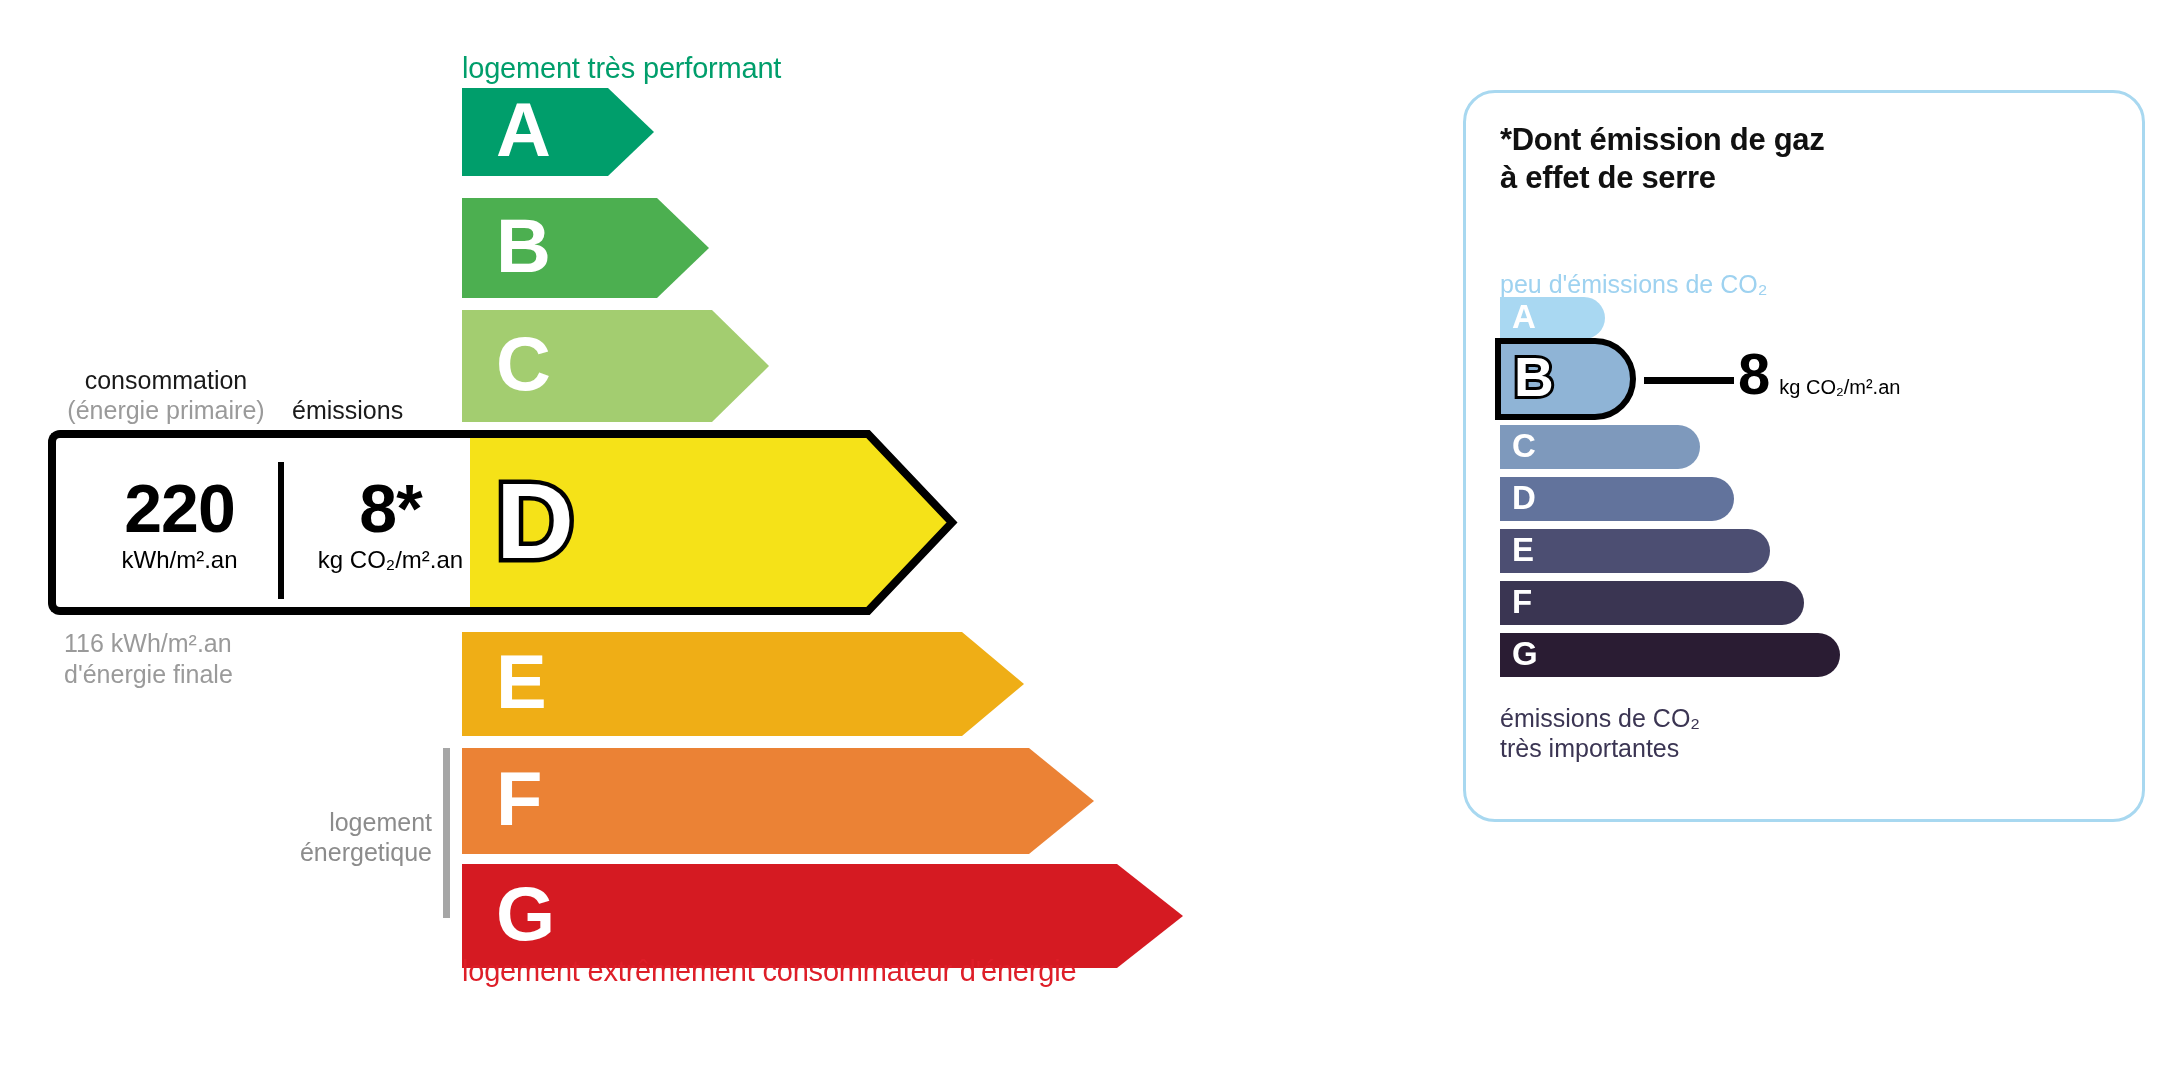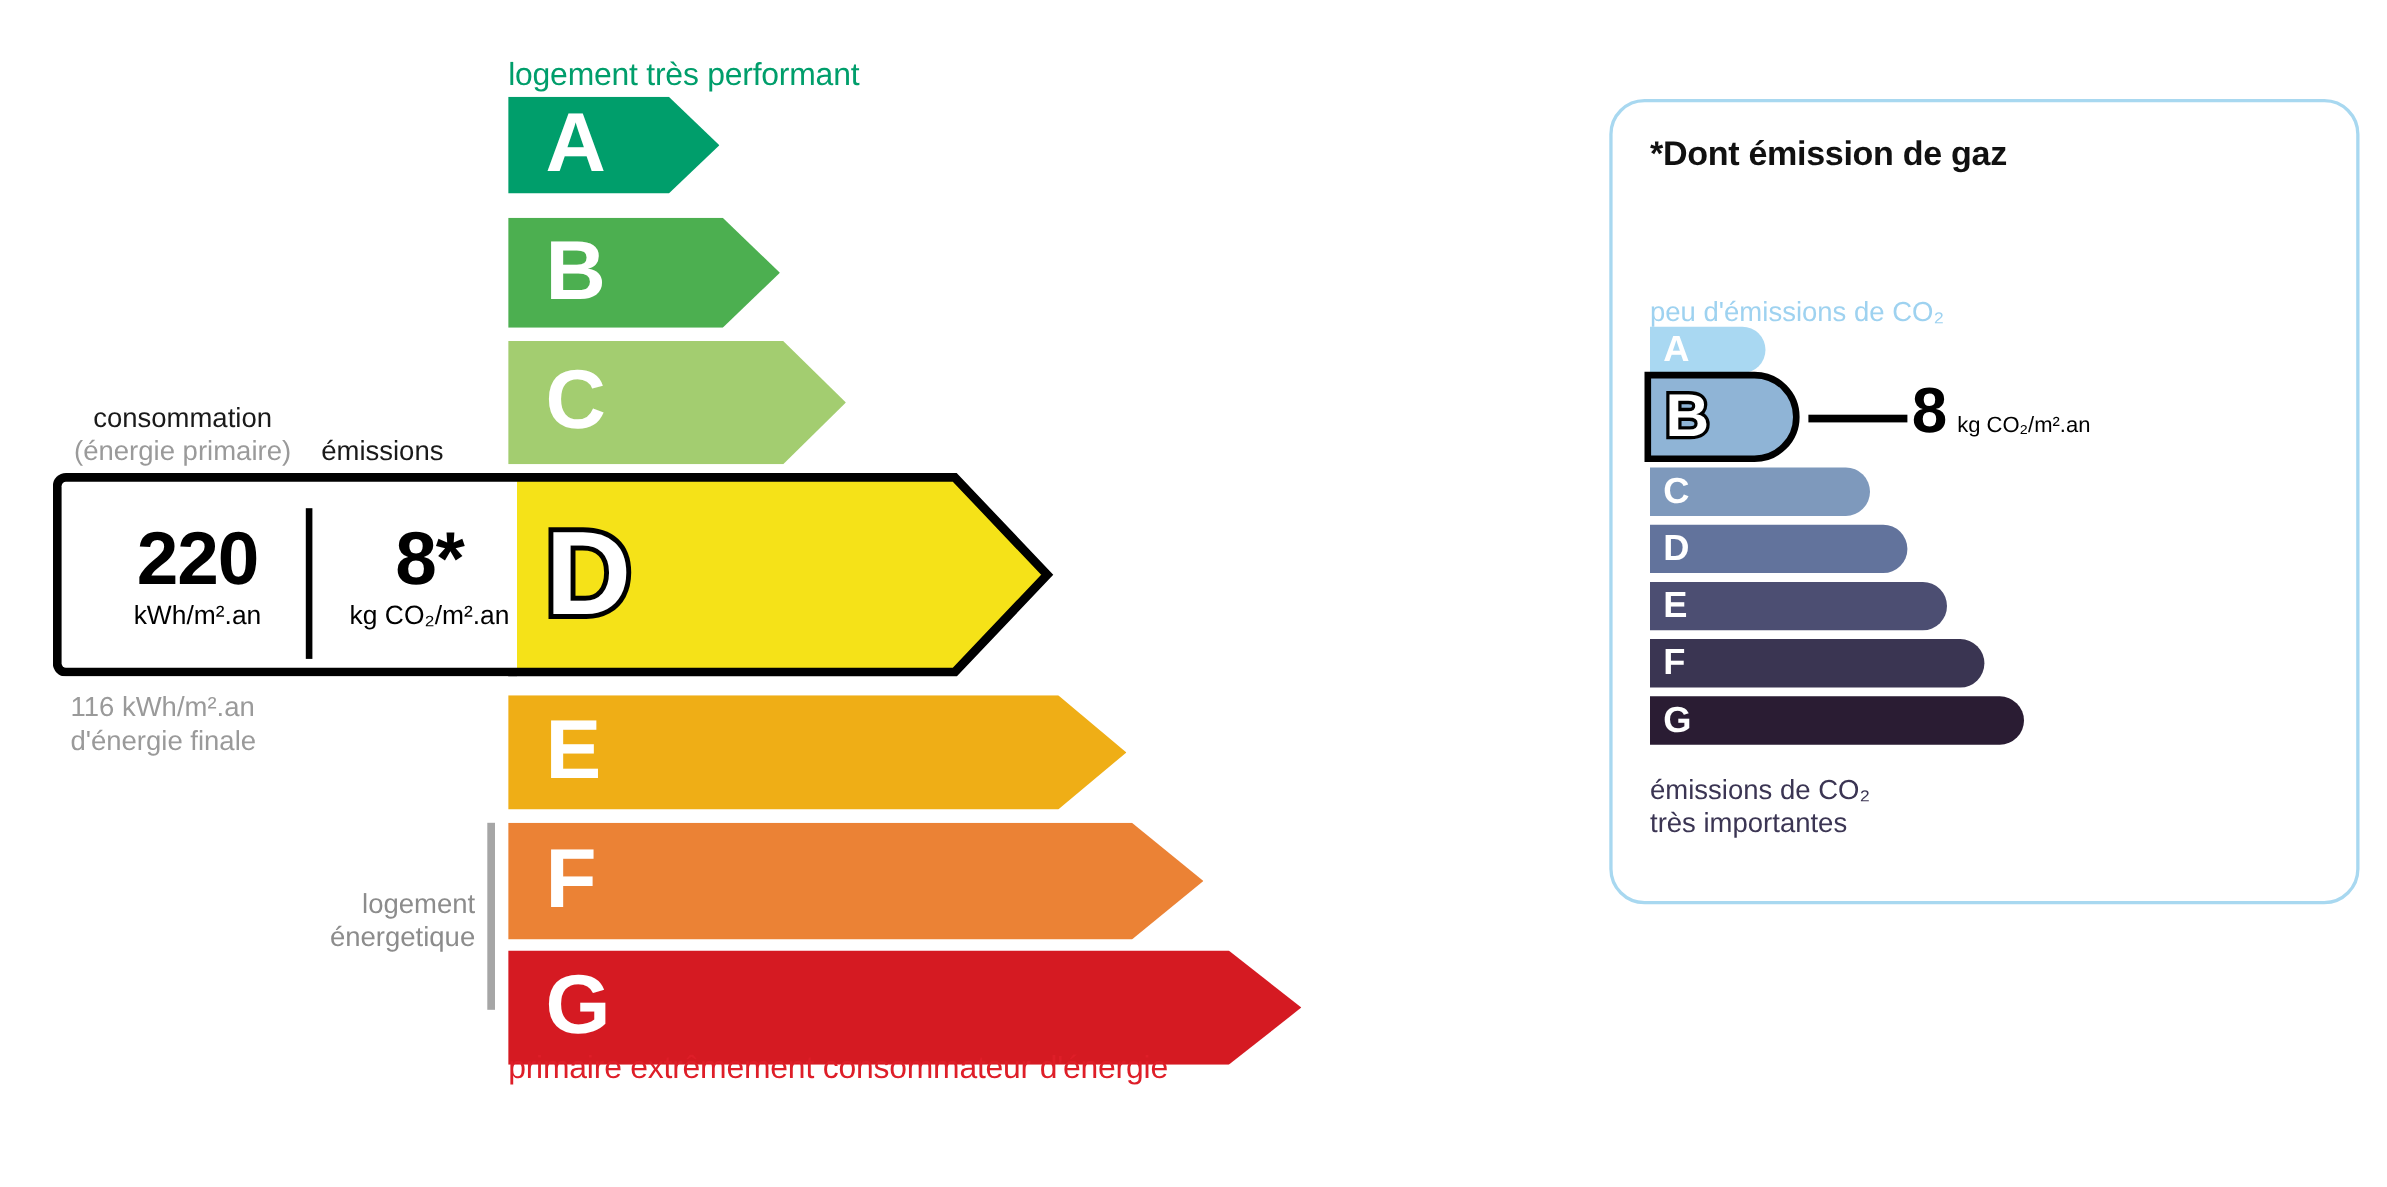--- a/index.html
+++ b/index.html
@@ -370,27 +370,28 @@
       <div>116 kWh/m².an</div>
       <div>d'énergie finale</div>
     </div>
 
     <div id="passoire-label">
       <div>logement</div>
       <div>énergetique</div>
     </div>
     <div id="passoire-bar"></div>
 
-    <div id="energy-bottom-caption">primaire extrêmement consommateur d'énergie</div>
+    <div id="energy-bottom-caption">logement extrêmement consommateur d'énergie</div>
   </div>
 
   <div id="co2-panel">
 
     <div id="co2-title">
       <div>*Dont émission de gaz</div>
+      <div>à effet de serre</div>
     </div>
 
     <div id="co2-top-caption">peu d'émissions de CO₂</div>
 
     <div id="co2-bars-container">
         <div class="co2-row" style="top: 204px; width: 105px; height: 42px;">
           <div class="co2-bar" style="background:#A9D8F2;">
             <span class="co2-letter">A</span>
           </div>
         </div>

